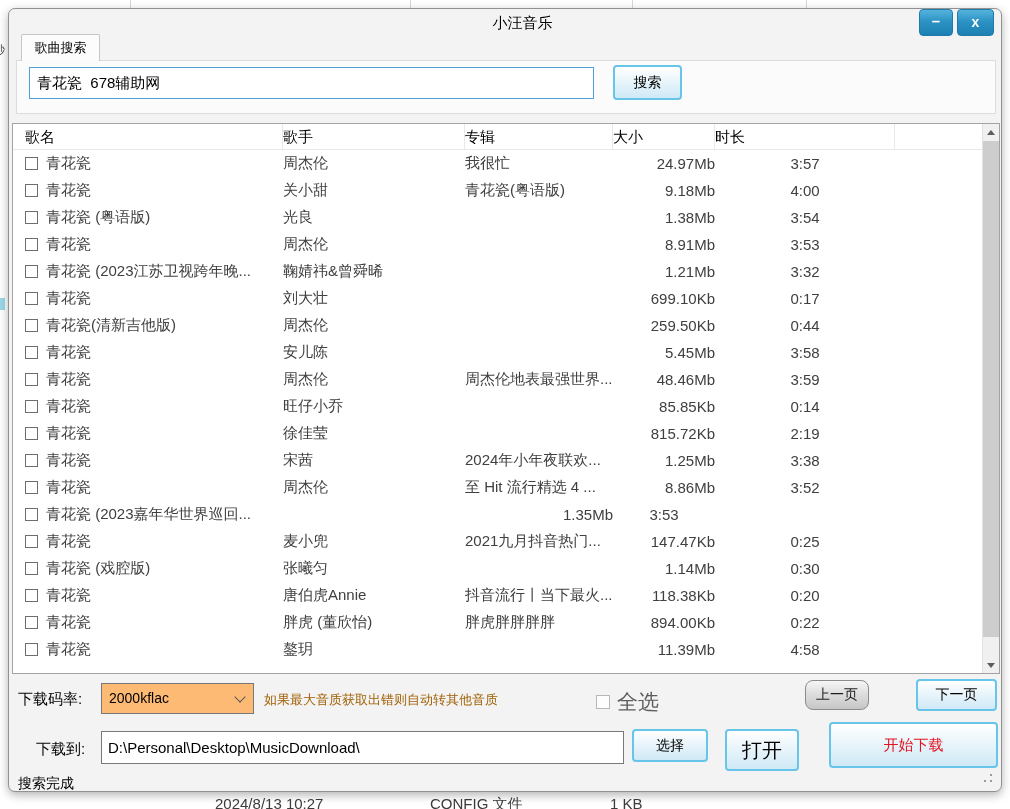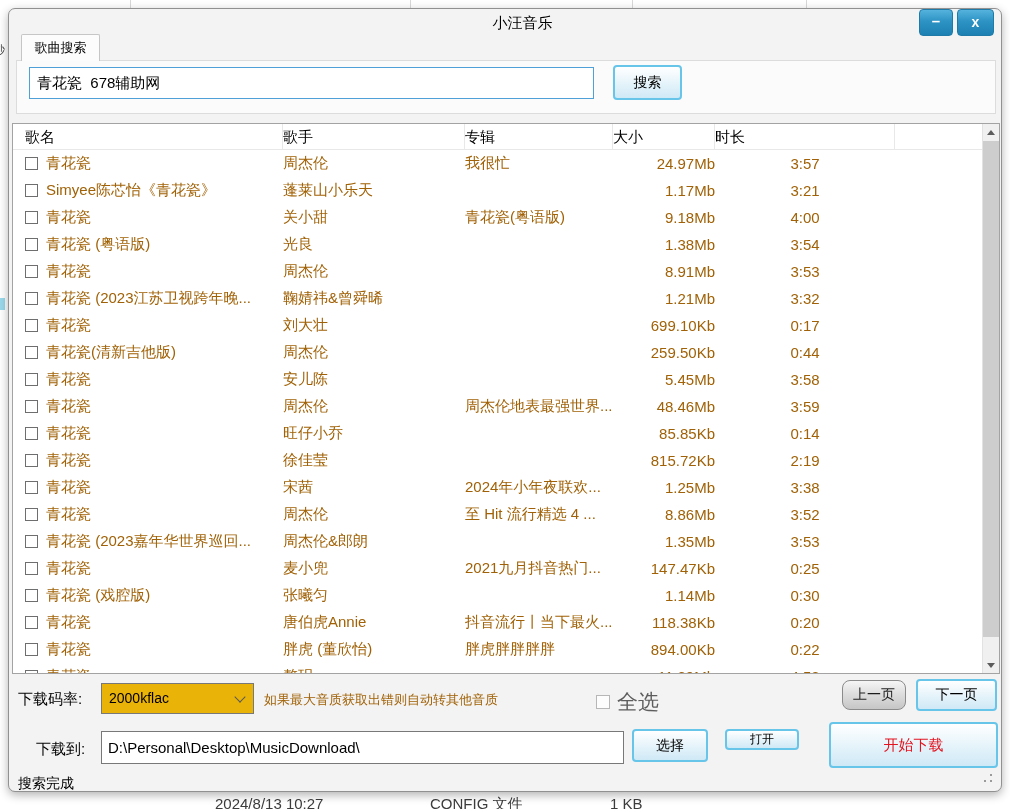--- a/index.html
+++ b/index.html
@@ -53,21 +53,21 @@
   .songtable { position:absolute; left:3px; top:114px; width:988px; height:551px;
     background:#fff; border:1px solid #a3a3a3; overflow:hidden; }
   .thead { display:grid; grid-template-columns:270px 182px 148px 102px 180px 1fr;
     height:26px; align-items:center; font-size:15px; color:#000;
     border-bottom:1px solid #e8e8e8; }
   .thead > div { height:100%; line-height:25px; border-right:1px solid #e8e8e8; }
   .thead .h-name { padding-left:12px; }
   .thead .h-size,.thead .h-dur { }
   .tbody { position:absolute; left:0; top:26px; right:17px; bottom:0; overflow:hidden; }
   .trow { display:grid; grid-template-columns:270px 182px 148px 102px 180px 1fr;
-    height:27px; align-items:center; font-size:15px; color:#a16207; }
+    height:27px; align-items:center; font-size:15px; color:#404040; }
   .trow .cell { overflow:hidden; white-space:nowrap; }
   .c-name { display:flex; align-items:center; padding-left:12px; }
   .cb { display:inline-block; width:13px; height:13px; border:1px solid #6e6e6e;
     background:#fff; margin-right:8px; flex:0 0 13px; }
   .c-size { text-align:right; }
   .c-dur { text-align:center; }
 
   
   .sbar { position:absolute; top:0; right:0; width:17px; height:100%;
     background:#f0f0f0; border-left:1px solid #e2e2e2; }
@@ -77,44 +77,44 @@
     border-left:4px solid transparent; border-right:4px solid transparent; }
   .tri-up { top:6px; border-bottom:5px solid #5c5c5c; }
   .tri-down { top:7px; border-top:5px solid #5c5c5c; }
   .sb-thumb { position:absolute; left:0; top:17px; width:17px; height:496px;
     background:#cdcdcd; }
 
   
   .lbl { position:absolute; font-size:15px; color:#000; white-space:nowrap; }
   .lbl-bitrate { left:9px; top:681px; }
   .combo { position:absolute; left:92px; top:674px; width:153px; height:31px;
-    background:#eab308; border:1px solid #787878; font-size:14px; line-height:29px;
+    background:#fdba74; border:1px solid #787878; font-size:14px; line-height:29px;
     padding-left:7px; cursor:pointer; }
   .combo-arrow { position:absolute; right:9px; top:9px; width:8px; height:8px;
     border-right:1.6px solid #5a5a5a; border-bottom:1.6px solid #5a5a5a;
     transform:rotate(45deg); }
   .hint { position:absolute; left:255px; top:682px; font-size:13px; color:#a16207;
     white-space:nowrap; }
   .selall { position:absolute; left:587px; top:679px; display:flex; align-items:center;
     cursor:default; }
   .selall .cb2 { width:14px; height:14px; border:1px solid #b7b7b7; background:#fdfdfd;
     margin-right:7px; }
   .selall .t { font-size:21px; color:#5d5d5d; }
-  .prev-btn { position:absolute; left:833px; top:671px; width:64px; height:30px;
+  .prev-btn { position:absolute; left:796px; top:671px; width:64px; height:30px;
     font-size:14px; }
   .next-btn { position:absolute; left:907px; top:670px; width:81px; height:32px;
     font-size:14px; }
   .lbl-downto { left:27px; top:731px; }
   .path-input { position:absolute; left:92px; top:722px; width:523px; height:33px;
     border:1px solid #787878; background:#fff; font-size:15px; padding:0 6px;
     font-family:"Liberation Sans", sans-serif; }
   .choose-btn { position:absolute; left:623px; top:720px; width:76px; height:33px;
     font-size:14px; }
-  .open-btn { position:absolute; left:716px; top:720px; width:74px; height:21px;
-    font-size:12px; }
+  .open-btn { position:absolute; left:716px; top:720px; width:74px; height:42px;
+    font-size:20px; }
   .start-btn { position:absolute; left:820px; top:713px; width:169px; height:46px;
     font-size:15px; color:#e31420 !important; }
 
   .statusbar { position:absolute; left:9px; top:766px; font-size:14px; color:#000; }
   .grip { position:absolute; right:9px; bottom:9px; width:2px; height:2px;
     background:#9b9b9b; box-shadow:0 -6px #9b9b9b, -6px 0 #9b9b9b; }
 </style>
 </head>
 <body>
 
@@ -176,31 +176,20 @@
           </div>
           <div class="cell">周杰伦</div>
           <div class="cell">我很忙</div>
           <div class="cell c-size">24.97Mb</div>
           <div class="cell c-dur">3:57</div>
           <div></div>
         </div>
         <div class="trow">
           <div class="cell c-name">
             <span class="cb"></span>
-            <span>Simyee陈芯怡《青花瓷》</span>
-          </div>
-          <div class="cell">蓬莱山小乐天</div>
-          <div class="cell"></div>
-          <div class="cell c-size">1.17Mb</div>
-          <div class="cell c-dur">3:21</div>
-          <div></div>
-        </div>
-        <div class="trow">
-          <div class="cell c-name">
-            <span class="cb"></span>
             <span>青花瓷</span>
           </div>
           <div class="cell">关小甜</div>
           <div class="cell">青花瓷(粤语版)</div>
           <div class="cell c-size">9.18Mb</div>
           <div class="cell c-dur">4:00</div>
           <div></div>
         </div>
         <div class="trow">
           <div class="cell c-name">
@@ -321,21 +310,20 @@
           <div class="cell">至 Hit 流行精选 4 ...</div>
           <div class="cell c-size">8.86Mb</div>
           <div class="cell c-dur">3:52</div>
           <div></div>
         </div>
         <div class="trow">
           <div class="cell c-name">
             <span class="cb"></span>
             <span>青花瓷 (2023嘉年华世界巡回...</span>
           </div>
-          <div class="cell">周杰伦&amp;郎朗</div>
           <div class="cell"></div>
           <div class="cell c-size">1.35Mb</div>
           <div class="cell c-dur">3:53</div>
           <div></div>
         </div>
         <div class="trow">
           <div class="cell c-name">
             <span class="cb"></span>
             <span>青花瓷</span>
           </div>

